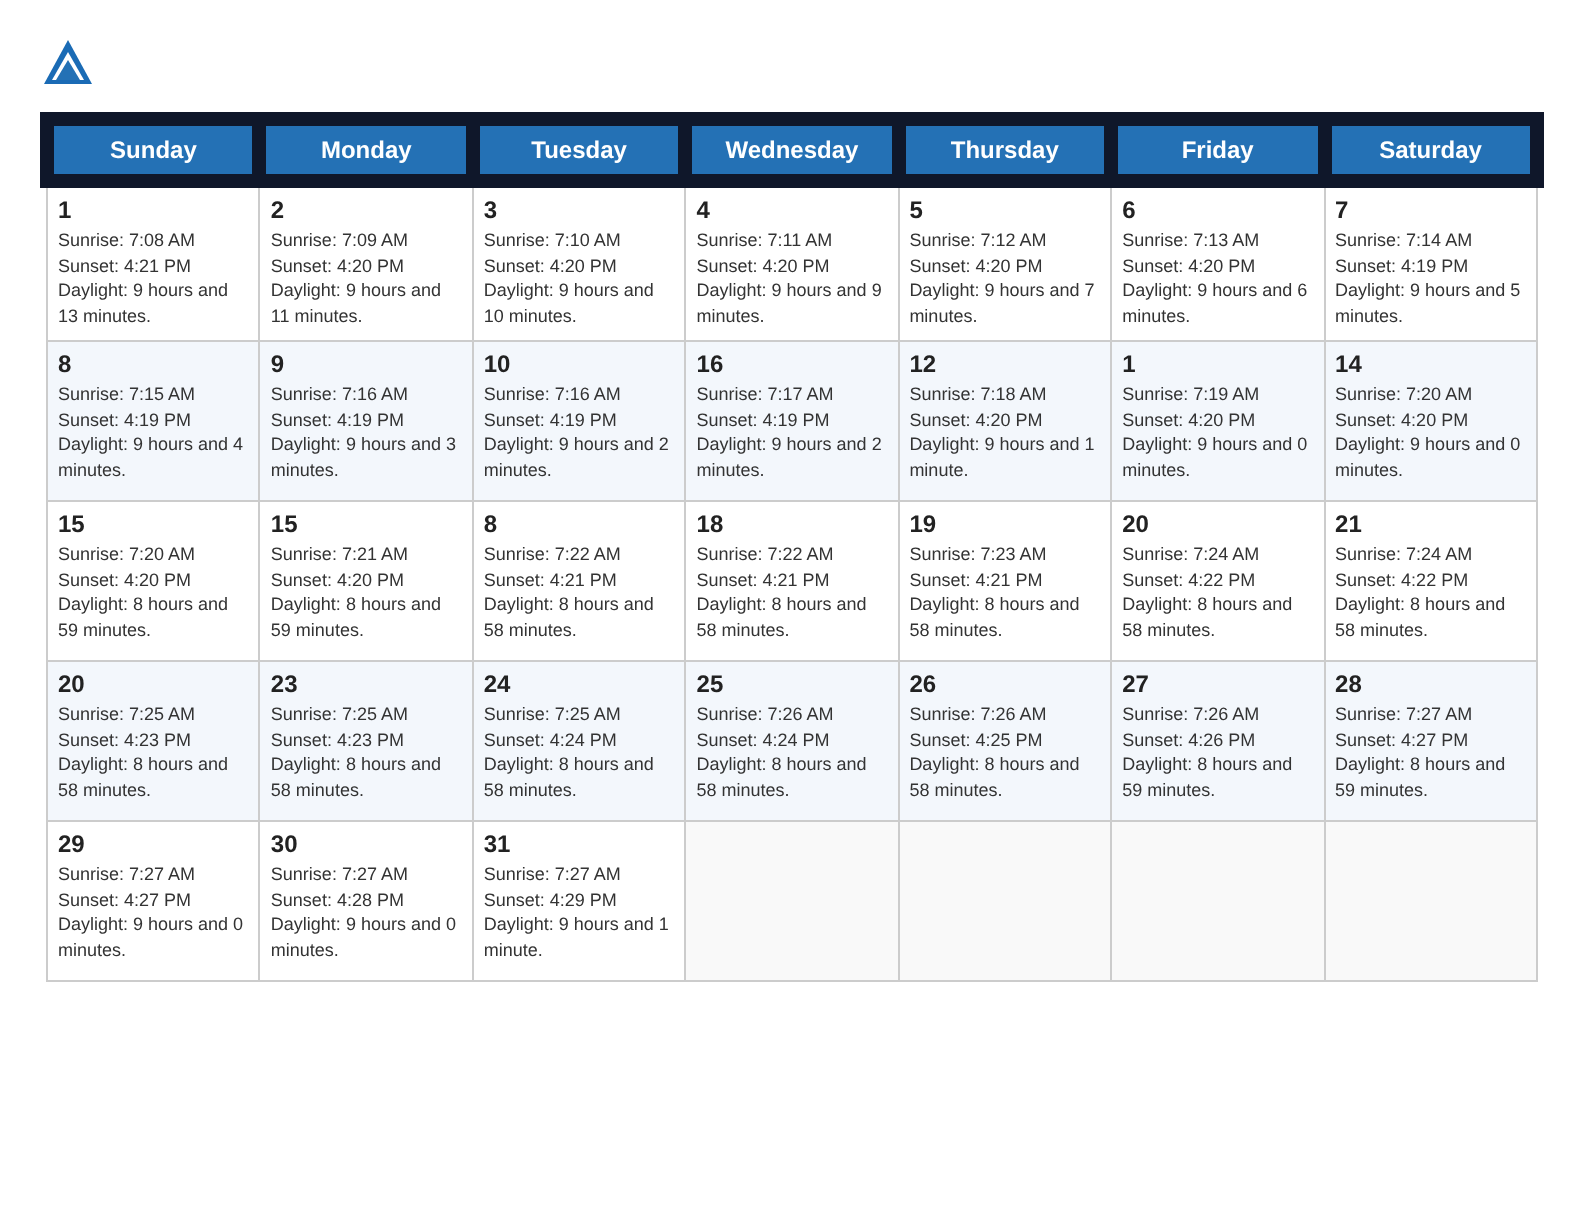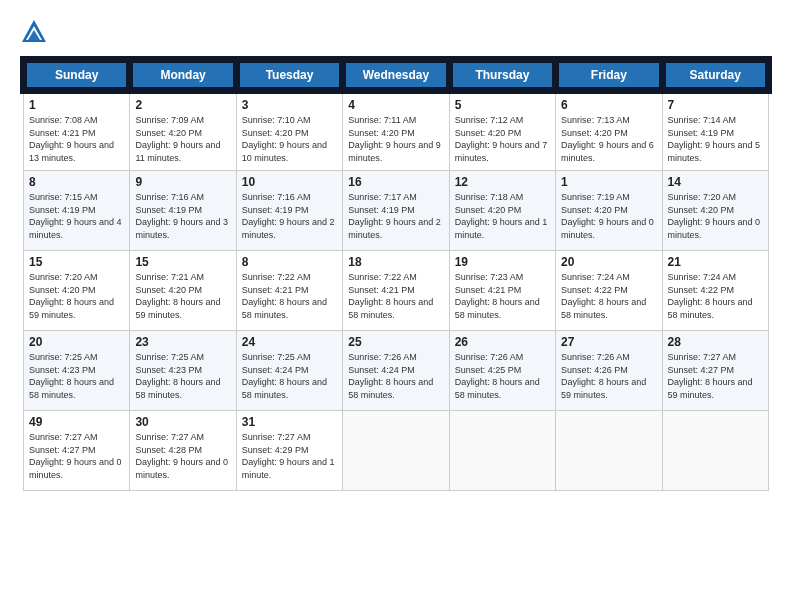--- a/index.html
+++ b/index.html
@@ -245,21 +245,21 @@
         <span class="day-num">27</span>
         <span class="day-info">Sunrise: 7:26 AM<br>Sunset: 4:26 PM<br>Daylight: 8 hours and 59 minutes.</span>
       </td>
           <td>
         <span class="day-num">28</span>
         <span class="day-info">Sunrise: 7:27 AM<br>Sunset: 4:27 PM<br>Daylight: 8 hours and 59 minutes.</span>
       </td>
         </tr>
         <tr>
           <td>
-        <span class="day-num">49</span>
+        <span class="day-num">29</span>
         <span class="day-info">Sunrise: 7:27 AM<br>Sunset: 4:27 PM<br>Daylight: 9 hours and 0 minutes.</span>
       </td>
           <td>
         <span class="day-num">30</span>
         <span class="day-info">Sunrise: 7:27 AM<br>Sunset: 4:28 PM<br>Daylight: 9 hours and 0 minutes.</span>
       </td>
           <td>
         <span class="day-num">31</span>
         <span class="day-info">Sunrise: 7:27 AM<br>Sunset: 4:29 PM<br>Daylight: 9 hours and 1 minute.</span>
       </td>

